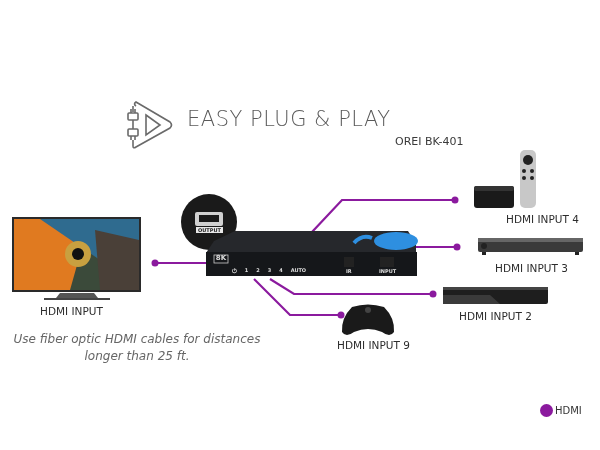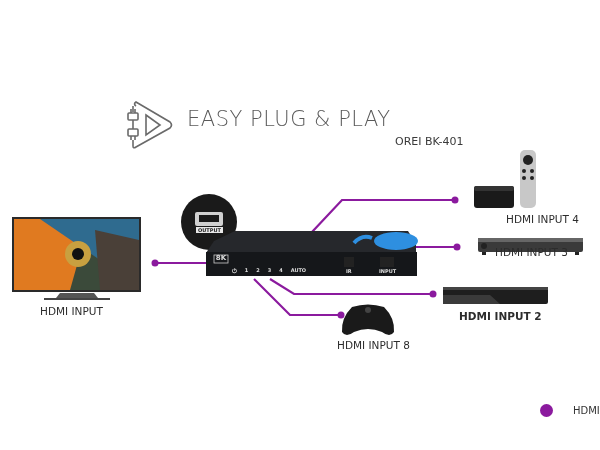--- a/index.html
+++ b/index.html
@@ -2,21 +2,21 @@
 <html><head>
   <meta charset="utf-8">
   <style>
     html, body { margin: 0; padding: 0; }
     body { width: 600px; height: 450px; background: #ffffff; position: relative; overflow: hidden; font-family: "DejaVu Sans", sans-serif; }
     .abs { position: absolute; }
     .title { left: 187px; top: 107px; font-size: 21px; color: #5a5a5a; letter-spacing: 0.5px; font-weight: 300; white-space: nowrap; }
     .subtitle { left: 395px; top: 135px; font-size: 11px; color: #3a3a3a; white-space: nowrap; }
     .label { font-size: 10.5px; color: #2c2c2c; white-space: nowrap; }
     .note { left: 0; top: 331px; width: 274px; text-align: center; font-style: italic; font-size: 12px; color: #666; line-height: 17px; }
-    .legend { left: 540px; top: 404px; display: flex; align-items: center; gap: 20px; font-size: 10px; color: #333; }
+    .legend { left: 540px; top: 404px; display: flex; align-items: center; gap: 2px; font-size: 10px; color: #333; }
     .legend-dot { width: 13px; height: 13px; border-radius: 50%; background: #8b1a9e; }
     svg { position: absolute; left: 0; top: 0; }
   </style>
 </head>
 <body>
 
 <svg width="600" height="450" viewBox="0 0 600 450">
 
   <g stroke="#8b1a9e" stroke-width="2.2" fill="none">
     <path d="M155 263 L208 263"></path>
@@ -115,23 +115,25 @@
   <span>2</span>
   <span>3</span>
   <span>4</span>
   <span>AUTO</span>
 </div>
 <div class="abs" style="left:346px;top:268px;font-size:5px;color:#ddd;font-weight:bold;">IR</div>
 <div class="abs" style="left:379px;top:268px;font-size:5px;color:#ddd;font-weight:bold;">INPUT</div>
 
 <div class="abs label" style="left:40px;top:305px;">HDMI INPUT</div>
 <div class="abs label" style="left:470px;top:213px;margin-left:36px;">HDMI INPUT 4</div>
-<div class="abs label" style="left:495px;top:246px;">HDMI INPUT 3</div>
-<div class="abs label" style="left:459px;top:310px;font-weight:bold;">HDMI INPUT 2</div>
-<div class="abs label" style="left:337px;top:339px;">HDMI INPUT 8</div>
+<div class="abs label" style="left:495px;top:262px;">HDMI INPUT 3</div>
+<div class="abs label" style="left:459px;top:310px;">HDMI INPUT 2</div>
+<div class="abs label" style="left:337px;top:339px;">HDMI INPUT 9</div>
 
 <div class="abs note">
+  <div>Use fiber optic HDMI cables for distances</div>
+  <div>longer than 25 ft.</div>
 </div>
 
 <div class="abs legend">
   <span class="legend-dot"></span>
   <span>HDMI</span>
 </div>
 
 </body></html>

